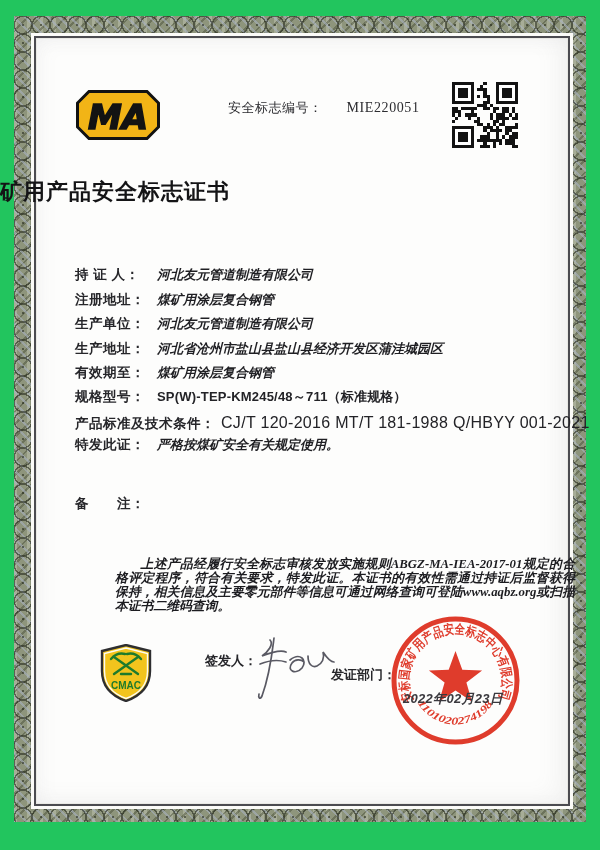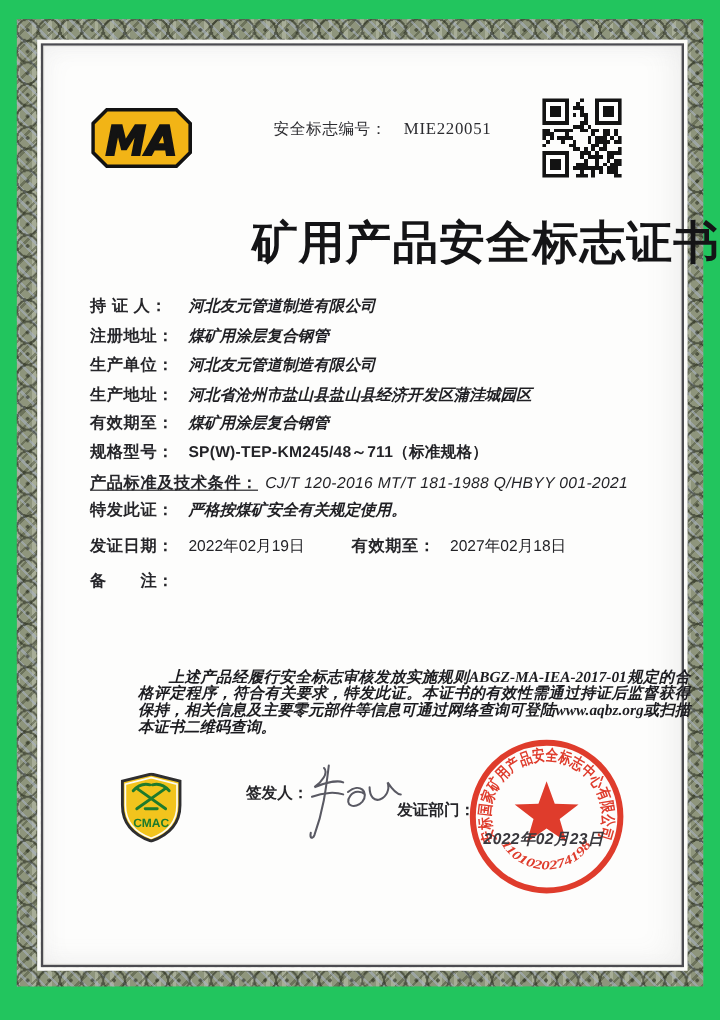--- a/index.html
+++ b/index.html
@@ -12,31 +12,31 @@
           repeating-radial-gradient(circle at 9px 9px, rgba(30,34,22,.55) 0 1.5px, transparent 1.5px 8px),
           repeating-linear-gradient(45deg, rgba(168,178,194,.55) 0 2px, transparent 2px 8px),
           repeating-linear-gradient(-45deg, rgba(58,64,42,.40) 0 2px, transparent 2px 9px),
           repeating-linear-gradient(90deg, rgba(214,218,202,.35) 0 3px, transparent 3px 13px);
         background-size:18px 18px,auto,auto,auto;}
   .sheet{width:100%;height:100%;background:#fdfdfc;border:2px solid #4b4b50;outline:3px solid #fbfbf8;
          box-shadow:inset 0 0 0 1px #e9e9e4, inset -10px -4px 22px rgba(110,112,120,.08), inset 6px 4px 18px rgba(120,122,128,.05);}
   .abs{position:absolute;}
   
   .certno{position:absolute;left:228px;top:99px;font-size:13px;color:#2c2c30;letter-spacing:.5px;}
-  .certno .v{font-family:"Liberation Serif",serif;font-size:14px;letter-spacing:.6px;margin-left:14px;}
-  .title{position:absolute;left:0;top:177px;width:600px;text-align:right;font-size:38px;font-weight:bold;
+  .certno .v{font-family:"Liberation Serif",serif;font-size:14px;letter-spacing:.6px;margin-left:24px;}
+  .title{position:absolute;left:0;top:177px;width:600px;text-align:left;font-size:22px;font-weight:bold;
          letter-spacing:1px;color:#141416;font-family:"Liberation Serif",serif;}
   
-  .row{position:absolute;left:75px;width:470px;font-size:13.5px;white-space:nowrap;}
+  .row{position:absolute;left:75px;width:470px;font-size:13.5px;white-space:nowrap;margin-top:20px;}
   .lbl{display:inline-block;min-width:82px;font-weight:bold;color:#26262a;letter-spacing:.5px;}
-  .lbl.wide{min-width:0;margin-right:6px;text-decoration:underline;}
+  .lbl.wide{min-width:0;margin-right:6px;}
   .kai{font-family:"Liberation Serif",serif;font-style:italic;font-weight:600;font-size:13px;color:#1f1f23;}
   .heib{font-weight:bold;font-size:13px;letter-spacing:.2px;}
   .num{font-size:13px;}
-  .std{font-size:13px;letter-spacing:.3px;font-style:italic;}
+  .std{font-size:16px;letter-spacing:.3px;}
   .vdate{display:inline-block;min-width:136px;}
   
   .statement{position:absolute;left:71px;top:558px;width:460px;font-size:12.8px;line-height:13.9px;
              text-align:justify;text-indent:2em;font-family:"Liberation Serif",serif;font-style:italic;
              font-weight:bold;color:#1c1c20;margin-left:44px;}
   
   .sign-lbl{position:absolute;font-size:13px;font-weight:bold;color:#26262a;}
   .stamp-date{position:absolute;left:403px;top:690px;font-size:13px;font-weight:bold;color:#3a393e;z-index:30;letter-spacing:.3px;font-style:italic;}
   svg{display:block;}
   .stamp{opacity:.93;z-index:20;}
@@ -201,21 +201,20 @@
   <div class="title">矿用产品安全标志证书</div>
 
   <div class="row" style="top:246px"><span class="lbl">持 证 人：</span><span class="kai">河北友元管道制造有限公司</span></div>
   <div class="row" style="top:271px"><span class="lbl">注册地址：</span><span class="kai">煤矿用涂层复合钢管</span></div>
   <div class="row" style="top:295px"><span class="lbl">生产单位：</span><span class="kai">河北友元管道制造有限公司</span></div>
   <div class="row" style="top:320px"><span class="lbl">生产地址：</span><span class="kai">河北省沧州市盐山县盐山县经济开发区蒲洼城园区</span></div>
   <div class="row" style="top:344px"><span class="lbl">有效期至：</span><span class="kai">煤矿用涂层复合钢管</span></div>
   <div class="row" style="top:368px"><span class="lbl">规格型号：</span><span class="heib">SP(W)-TEP-KM245/48～711（标准规格）</span></div>
   <div class="row" style="top:394px"><span class="lbl wide">产品标准及技术条件：</span><span class="std">CJ/T 120-2016 MT/T 181-1988 Q/HBYY 001-2021</span></div>
   <div class="row" style="top:416px"><span class="lbl">特发此证：</span><span class="kai">严格按煤矿安全有关规定使用。</span></div>
-  <div class="row" style="top:446px"><span class="lbl">发证日期：</span><span class="num vdate">2022年02月19日</span><span class="lbl">有效期至：</span><span class="num">2027年02月18日</span></div>
   <div class="row" style="top:475px"><span class="lbl">备　　注：</span><span class="kai"></span></div>
 
   <div class="statement">上述产品经履行安全标志审核发放实施规则ABGZ-MA-IEA-2017-01规定的合格评定程序，符合有关要求，特发此证。本证书的有效性需通过持证后监督获得保持，相关信息及主要零元部件等信息可通过网络查询可登陆www.aqbz.org或扫描本证书二维码查询。</div>
 
   <div class="abs" style="left:99px;top:644px;text-align:center;">
     <svg width="54" height="58" viewBox="0 0 54 58">
       <path d="M27,1 L51,7 L51,27 C51,43 41,52 27,57 C13,52 3,43 3,27 L3,7 Z" fill="#f2c41d" stroke="#2e2e30" stroke-width="2.4"></path>
       <path d="M27,4 L48.5,9.5 L48.5,27 C48.5,41.5 39.5,50 27,54.5 C14.5,50 5.5,41.5 5.5,27 L5.5,9.5 Z" fill="none" stroke="#fbfbf4" stroke-width="1.4"></path>
       <g stroke="#1e7a2c" stroke-width="2.4" fill="none" stroke-linecap="round">
         <path d="M15,30 L39,13"></path>

